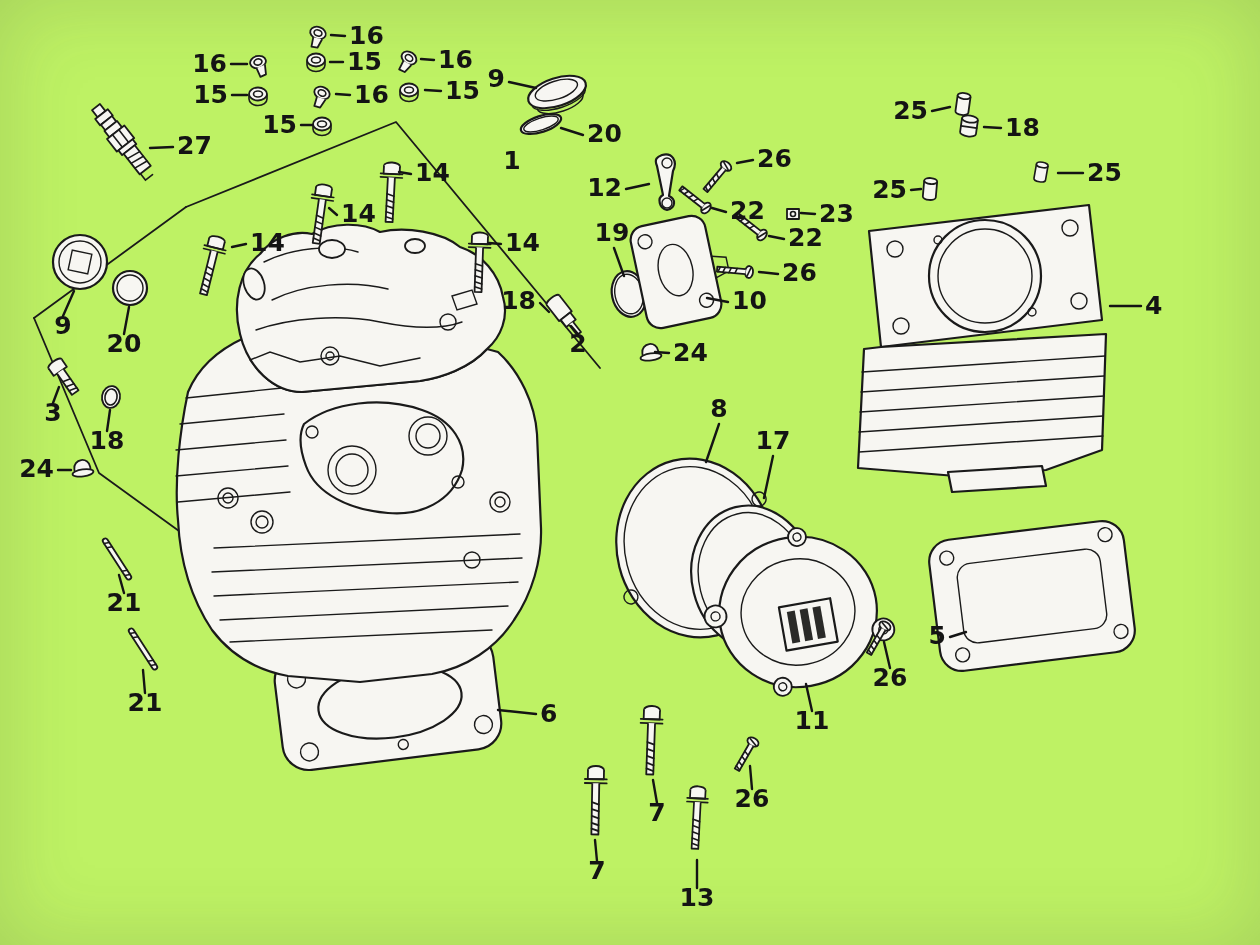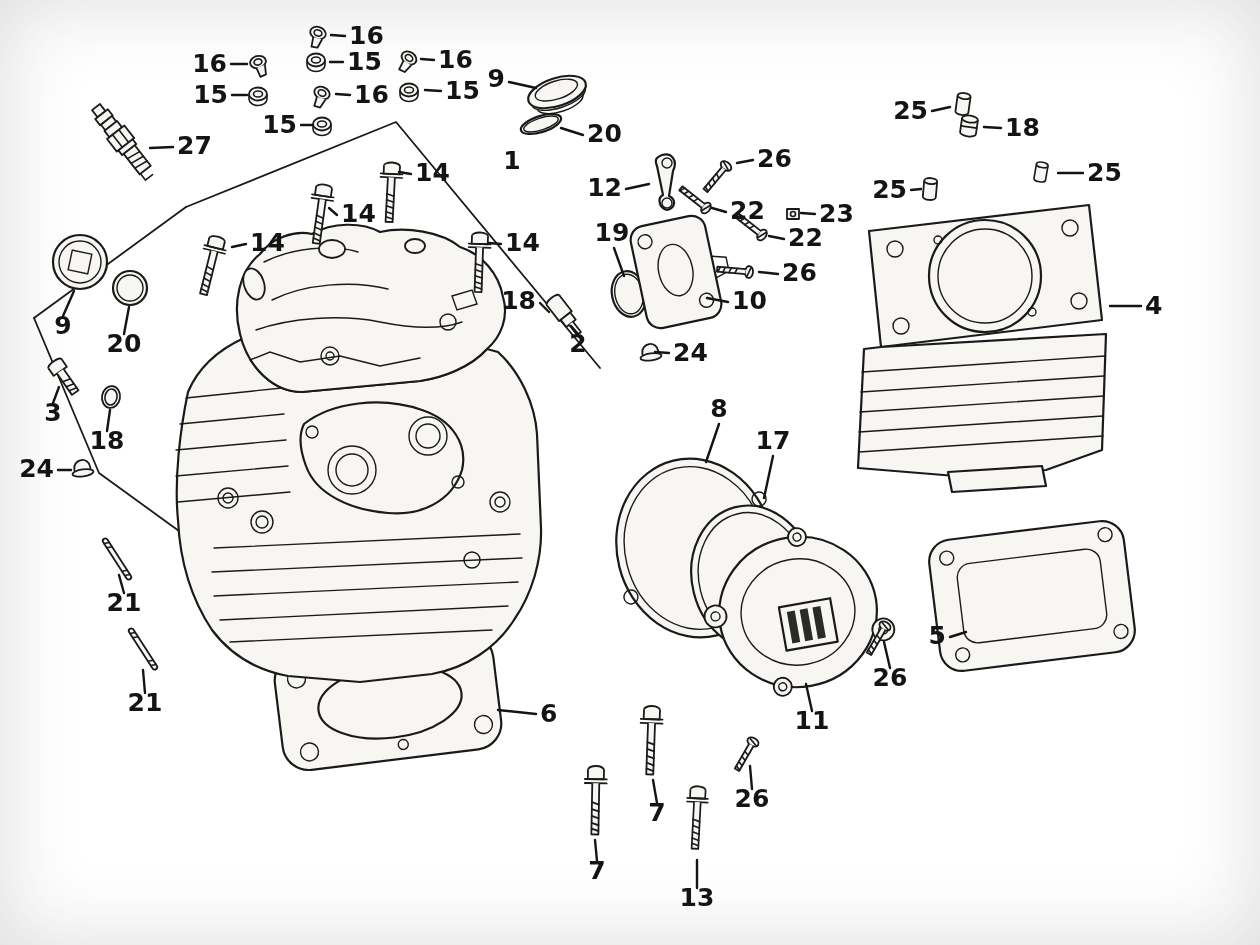--- a/index.html
+++ b/index.html
@@ -1,18 +1,18 @@
 <!DOCTYPE html>
 <html><head>
 <meta charset="utf-8">
 <style>
   html,body{margin:0;padding:0;background:#e6e5e1;}
   .stage{
     position:relative;width:1260px;height:945px;
-    background:#ffffff;overflow:hidden;
+    background:#bef264;overflow:hidden;
     font-family:"DejaVu Sans",sans-serif;
     box-shadow:inset 0 0 80px rgba(60,60,55,.18);
   }
   svg{display:block;}
   .callout{
     font-family:"DejaVu Sans",sans-serif;
     font-size:25px;font-weight:600;fill:#141414;
   }
   .leader{stroke:#141414;stroke-width:2.4;fill:none;stroke-linecap:round;}
   .ol{stroke:#1a1a1a;stroke-width:2.2;fill:#f7f6f2;stroke-linejoin:round;}

